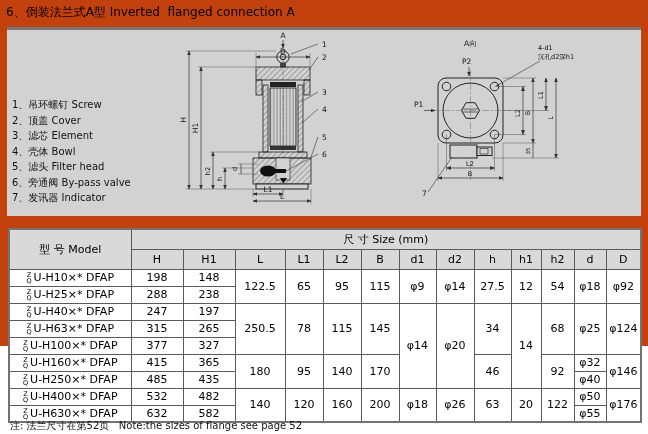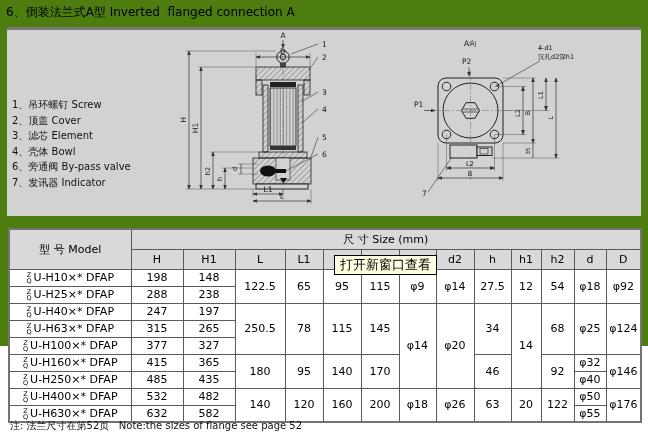--- a/index.html
+++ b/index.html
@@ -1,18 +1,18 @@
 <!DOCTYPE html>
 <html><head>
 <meta charset="utf-8">
 <style>
   * { box-sizing: border-box; margin: 0; padding: 0; }
   html,body { width:648px; height:434px; background:#fff; overflow:hidden;
     font-family:"DejaVu Sans","Liberation Sans",sans-serif; }
-  #page { position:relative; width:648px; height:346px; background:#4d7c0f; }
+  #page { position:relative; width:648px; height:346px; background:#c2410c; }
 
   #title { position:absolute; left:6px; top:4px; font-size:12px; color:#000; white-space:pre; }
 
   #panel { position:absolute; left:7px; top:27px; width:634px; height:189px;
     background:#d2d2d2; border-top:3px solid #787878; }
 
   #parts { position:absolute; left:12px; top:97px; }
   #parts div { font-size:10px; color:#111; line-height:15.5px; white-space:pre; }
 
   .drawing { position:absolute; top:28px; }
@@ -55,20 +55,21 @@
 
   <div id="title">6、倒装法兰式A型 Inverted  flanged connection A</div>
 
   <div id="panel"></div>
 
   <div id="parts">
     <div>1、吊环螺钉 Screw</div>
     <div>2、顶盖 Cover</div>
     <div>3、滤芯 Element</div>
     <div>4、壳体 Bowl</div>
+    <div>5、滤头 Filter head</div>
     <div>6、旁通阀 By-pass valve</div>
     <div>7、发讯器 Indicator</div>
   </div>
 
   <svg id="main-drawing" class="drawing" width="250" height="186" viewBox="0 0 250 186">
     <defs>
       <pattern id="hp" width="4" height="4" patternUnits="userSpaceOnUse" patternTransform="rotate(45)">
         <line x1="0" y1="0" x2="0" y2="4" stroke="#6a6a6a" stroke-width="1"></line>
       </pattern>
       <pattern id="vp" width="3.2" height="4" patternUnits="userSpaceOnUse">
@@ -441,17 +442,16 @@
               <span>Z</span>
               <span>Q</span>
             </span><span>U-H630×* DFAP</span></td>
         <td>632</td>
         <td>582</td>
         <td>φ55</td>
       </tr>
     </tbody>
   </table>
 
-  <div id="tooltip">打开新窗口查看</div>
 
   <div id="note">注: 法兰尺寸在第52页   Note:the sizes of flange see page 52</div>
 
 </div>
 
 </body></html>

